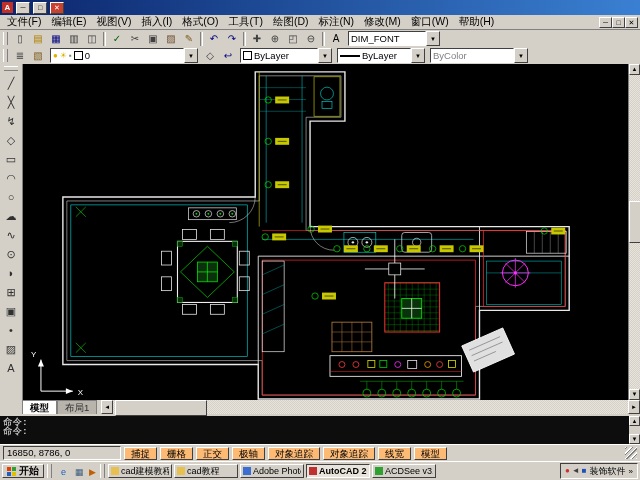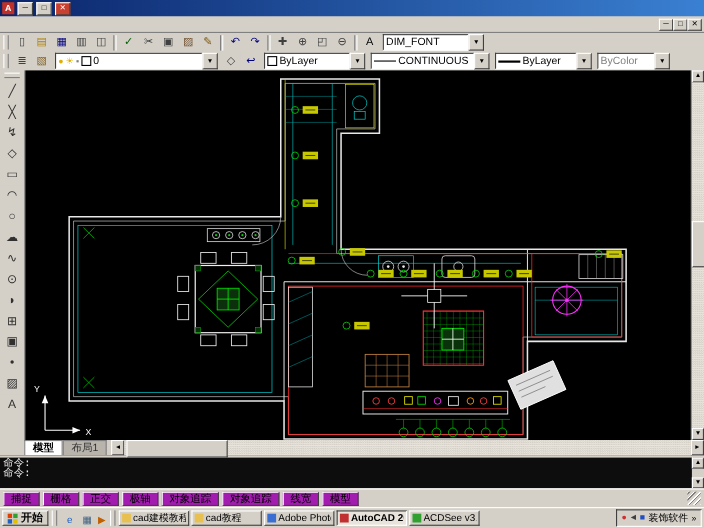--- a/index.html
+++ b/index.html
@@ -61,21 +61,21 @@
   .cmdwin{height:28px;background:#0d0d0d;color:#e8e8e8;font-family:"DejaVu Sans Mono",monospace;font-size:9.5px;display:flex;flex:0 0 28px;border-top:2px solid #d4d0c8;}
   .cmdtext{flex:1;padding:1px 3px;overflow:hidden;}
   .cmd-line{height:9px;line-height:9px;white-space:pre;}
   .cursor{display:inline-block;width:5px;height:8px;background:#e8e8e8;vertical-align:middle;margin-left:1px;}
   .cmdscroll{width:11px;background:#d4d0c8;display:flex;flex-direction:column;justify-content:space-between;}
   .cmdscroll .arrow{height:10px;font-size:6px;line-height:9px;text-align:center;background:#d4d0c8;padding:0;}
 
   
   .statusbar{height:16px;background:#d4d0c8;display:flex;align-items:center;gap:3px;padding:0 3px;flex:0 0 16px;border-top:1px solid #fff;}
   .coords{width:110px;height:12px;font-size:9.5px;line-height:12px;padding:0 3px;background:#d4d0c8;}
-  .status-toggle{height:13px;background:#a21caf;font-size:9.5px;padding:0 6px;line-height:11px;white-space:nowrap;}
+  .status-toggle{height:13px;background:#fdba74;font-size:9.5px;padding:0 6px;line-height:11px;white-space:nowrap;}
   .statusbar .spacer{flex:1;}
   .status-grip{width:12px;height:12px;background:repeating-linear-gradient(135deg,#fff 0 1px,#808080 1px 2px,#d4d0c8 2px 4px);}
 
   
   .taskbar{height:18px;background:#d4d0c8;border-top:1px solid #fff;display:flex;align-items:center;gap:2px;padding:0 2px;flex:0 0 18px;}
   .start-btn{height:14px;display:flex;align-items:center;gap:3px;background:#d4d0c8;font-weight:bold;font-size:10px;padding:0 4px;}
   .flag{display:grid;grid-template-columns:4px 4px;grid-template-rows:4px 4px;gap:1px;}
   .flag b{display:block;}
   .ql-icon{width:14px;height:14px;font-size:9px;line-height:14px;text-align:center;}
   .tb-divider{width:3px;height:14px;border-left:1px solid #fff;border-right:1px solid #808080;margin:0 1px;}
@@ -92,20 +92,33 @@
 <div class="app">
 
   <div class="titlebar">
     <span class="title-icon">A</span>
     <button class="winbtn raised">─</button>
     <button class="winbtn raised">□</button>
     <button class="winbtn raised close">✕</button>
   </div>
 
   <div class="menubar">
+    <span style="display:flex">
+        <span class="menu-item">文件(F)</span>
+        <span class="menu-item">编辑(E)</span>
+        <span class="menu-item">视图(V)</span>
+        <span class="menu-item">插入(I)</span>
+        <span class="menu-item">格式(O)</span>
+        <span class="menu-item">工具(T)</span>
+        <span class="menu-item">绘图(D)</span>
+        <span class="menu-item">标注(N)</span>
+        <span class="menu-item">修改(M)</span>
+        <span class="menu-item">窗口(W)</span>
+        <span class="menu-item">帮助(H)</span>
+      </span>
     <span class="spacer"></span>
     <button class="mdi-btn raised">─</button>
     <button class="mdi-btn raised">□</button>
     <button class="mdi-btn raised">✕</button>
   </div>
 
   <div class="toolbar">
     <span class="grip"></span>
     <span style="display:flex;align-items:center">
         <button class="tb-btn"><span class="glyph" style="color: rgb(64, 64, 64);">▯</span></button>
@@ -158,35 +171,28 @@
         <button class="tb-btn"><span class="glyph" style="color: rgb(64, 64, 64);">◇</span></button>
         <button class="tb-btn"><span class="glyph" style="color: rgb(0, 0, 128);">↩</span></button>
       </span>
     <div class="combo" style="width:92px">
       <div class="combo-field">
         <span class="li-swatch"></span>
         <span>ByLayer</span>
       </div>
       <button class="combo-arrow raised">▼</button>
     </div>
-    <div class="combo" style="width:108px">
-      <div class="combo-field">
-        <span class="lt-line"></span>
-        <span>CONTINUOUS</span>
-      </div>
-      <button class="combo-arrow raised">▼</button>
-    </div>
     <div class="combo" style="width:88px">
       <div class="combo-field">
         <span class="lt-line" style="border-top-width:2px"></span>
         <span>ByLayer</span>
       </div>
       <button class="combo-arrow raised">▼</button>
     </div>
-    <div class="combo" style="width:66px">
+    <div class="combo" style="width:98px">
       <div class="combo-field" style="color:#808080">
         <span>ByColor</span>
       </div>
       <button class="combo-arrow raised">▼</button>
     </div>
   </div>
 
   <div class="workrow">
     <div class="left-toolbar">
       <span class="hgrip"></span>
@@ -426,20 +432,21 @@
           <div class="cmd-line">命令:</div>
         </div>
     </div>
     <div class="cmdscroll">
       <button class="arrow raised">▲</button>
       <button class="arrow raised">▼</button>
     </div>
   </div>
 
   <div class="statusbar">
+    <span class="coords sunken">16850, 8786, 0</span>
     <span style="display:flex;gap:3px">
         <button class="status-toggle raised">捕捉</button>
         <button class="status-toggle raised">栅格</button>
         <button class="status-toggle raised">正交</button>
         <button class="status-toggle raised">极轴</button>
         <button class="status-toggle raised">对象追踪</button>
         <button class="status-toggle raised">对象追踪</button>
         <button class="status-toggle raised">线宽</button>
         <button class="status-toggle raised">模型</button>
       </span>

